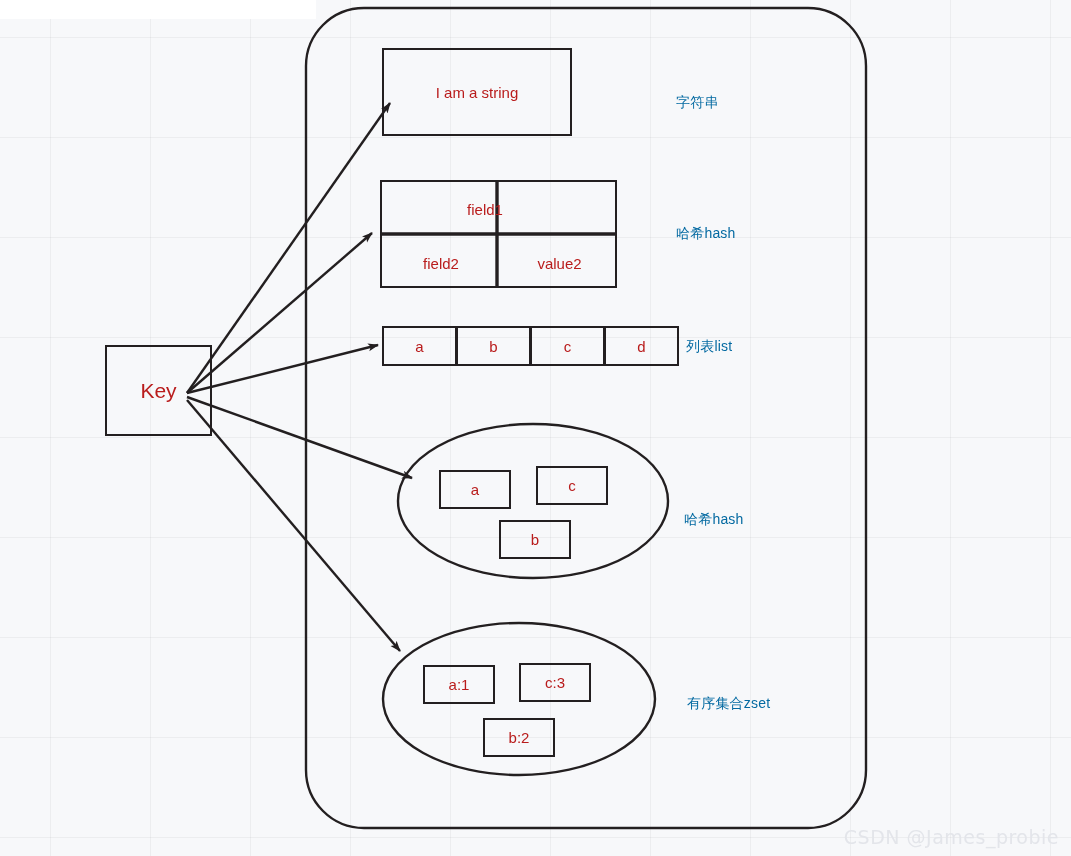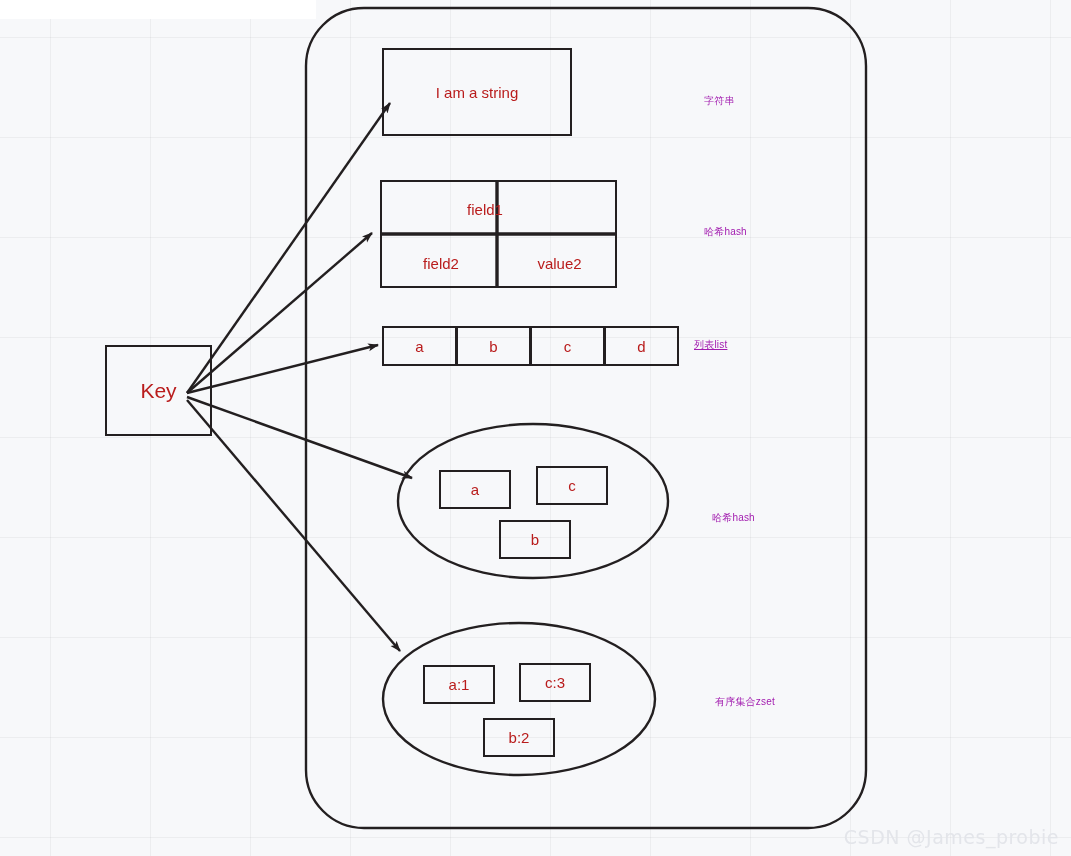--- a/index.html
+++ b/index.html
@@ -41,25 +41,24 @@
     width: 316px;
     height: 19px;
     background: #ffffff;
   }
   #diagram {
     position: absolute;
     left: 0; top: 0;
   }
   .shape-label {
     position: absolute;
-    font-size: 10px;
-    color: #a21caf;
+    font-size: 14px;
+    color: #0369a1;
     white-space: nowrap;
     letter-spacing: 0.2px;
-    margin-left: 28px;
   }
   .box {
     position: absolute;
     box-sizing: border-box;
     border: 2.4px solid #231f20;
     background: transparent;
     display: flex;
     align-items: center;
     justify-content: center;
     font-size: 15px;
@@ -138,21 +137,21 @@
   </div>
   <div class="box" style="left:456px; top:326px; width:75px; height:40px;">
     <span>b</span>
   </div>
   <div class="box" style="left:530px; top:326px; width:75px; height:40px;">
     <span>c</span>
   </div>
   <div class="box" style="left:604px; top:326px; width:75px; height:40px;">
     <span>d</span>
   </div>
-  <div class="shape-label" style="left:666px; top:338px;text-decoration:underline;">列表list</div>
+  <div class="shape-label" style="left:686px; top:338px;">列表list</div>
 
   <div class="box" style="left:439px; top:470px; width:72px; height:39px;">
     <span>a</span>
   </div>
   <div class="box" style="left:536px; top:466px; width:72px; height:39px;">
     <span>c</span>
   </div>
   <div class="box" style="left:499px; top:520px; width:72px; height:39px;">
     <span>b</span>
   </div>

